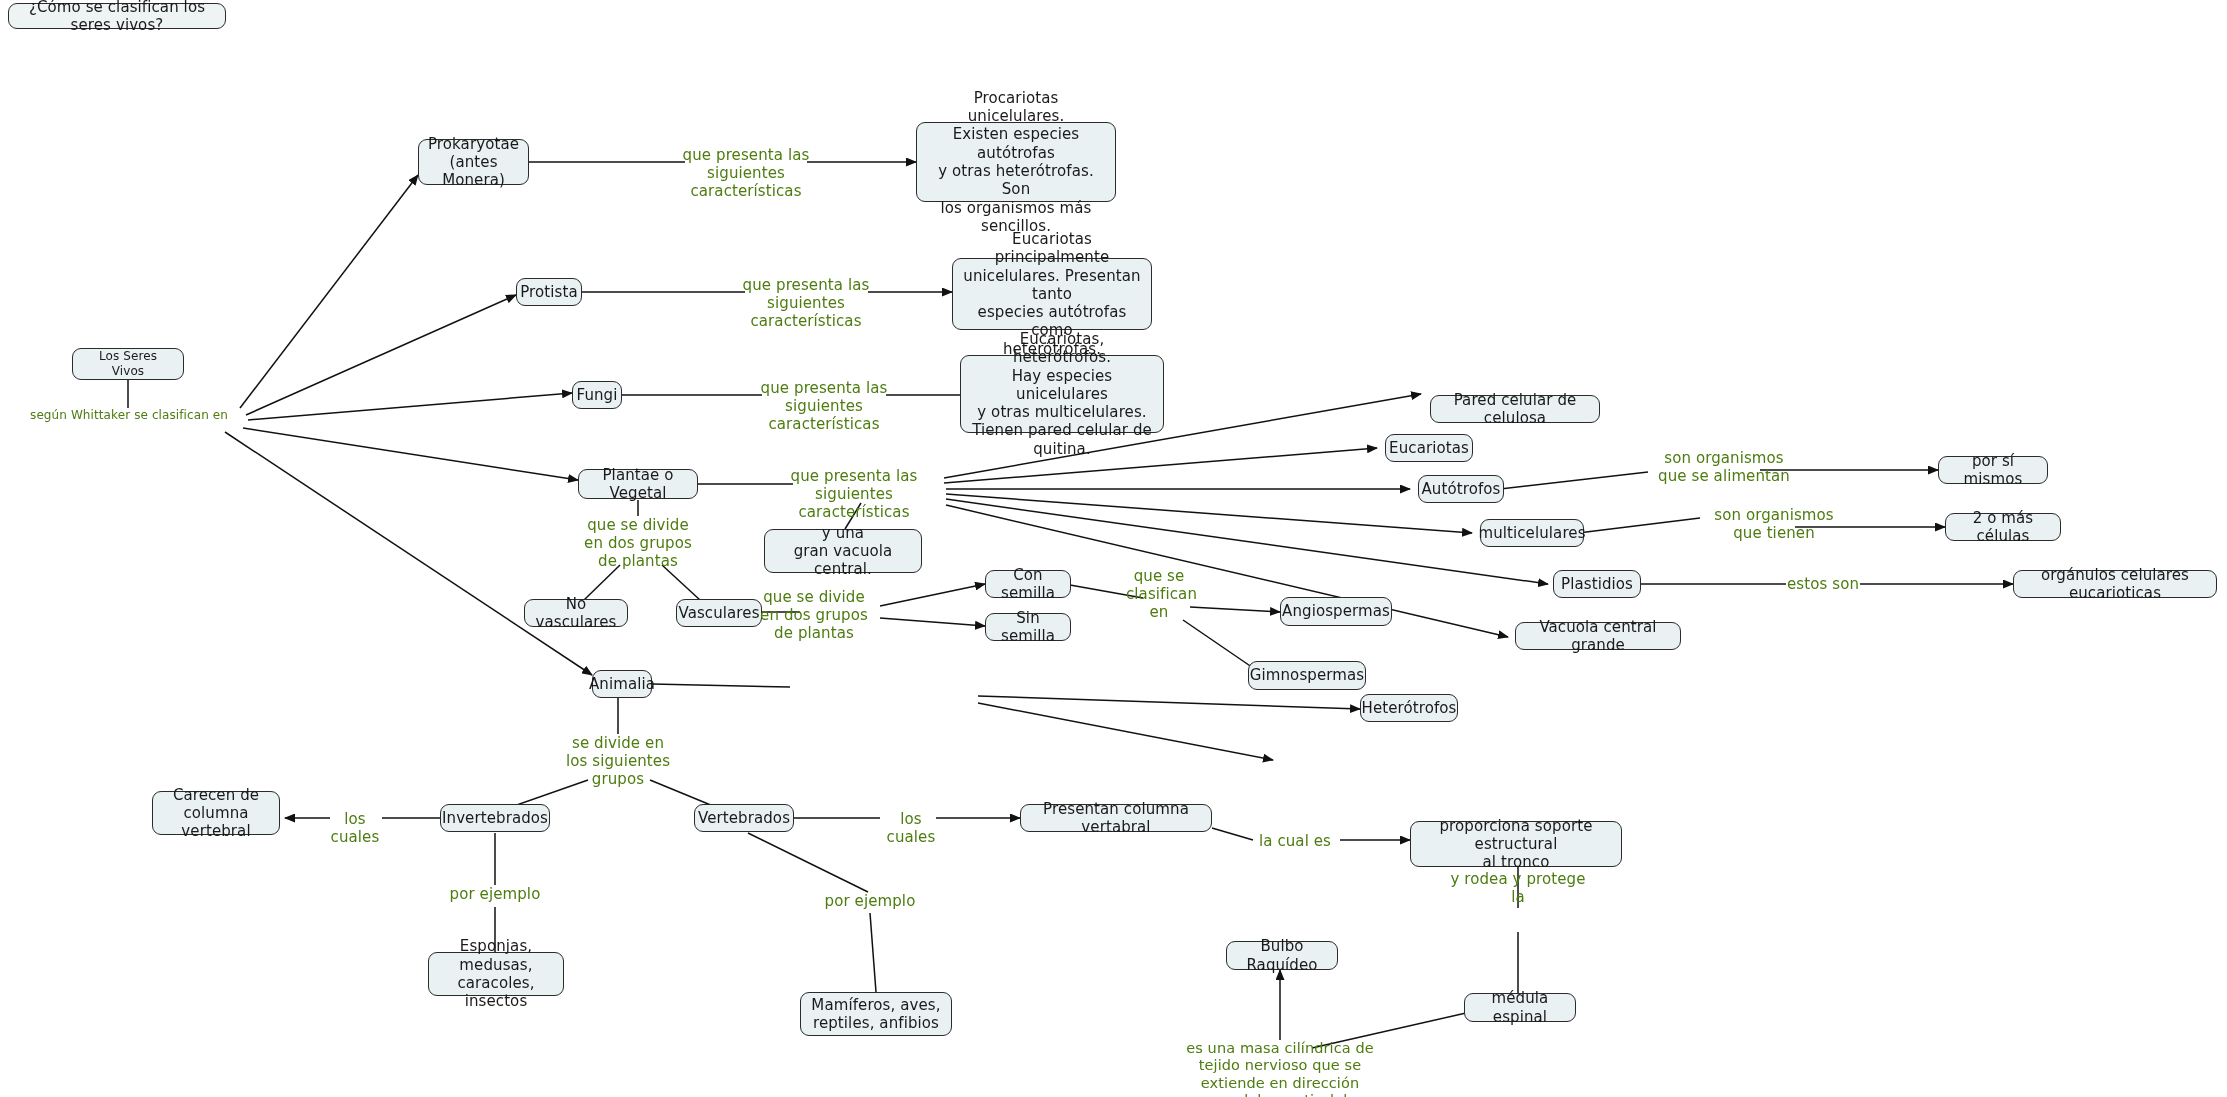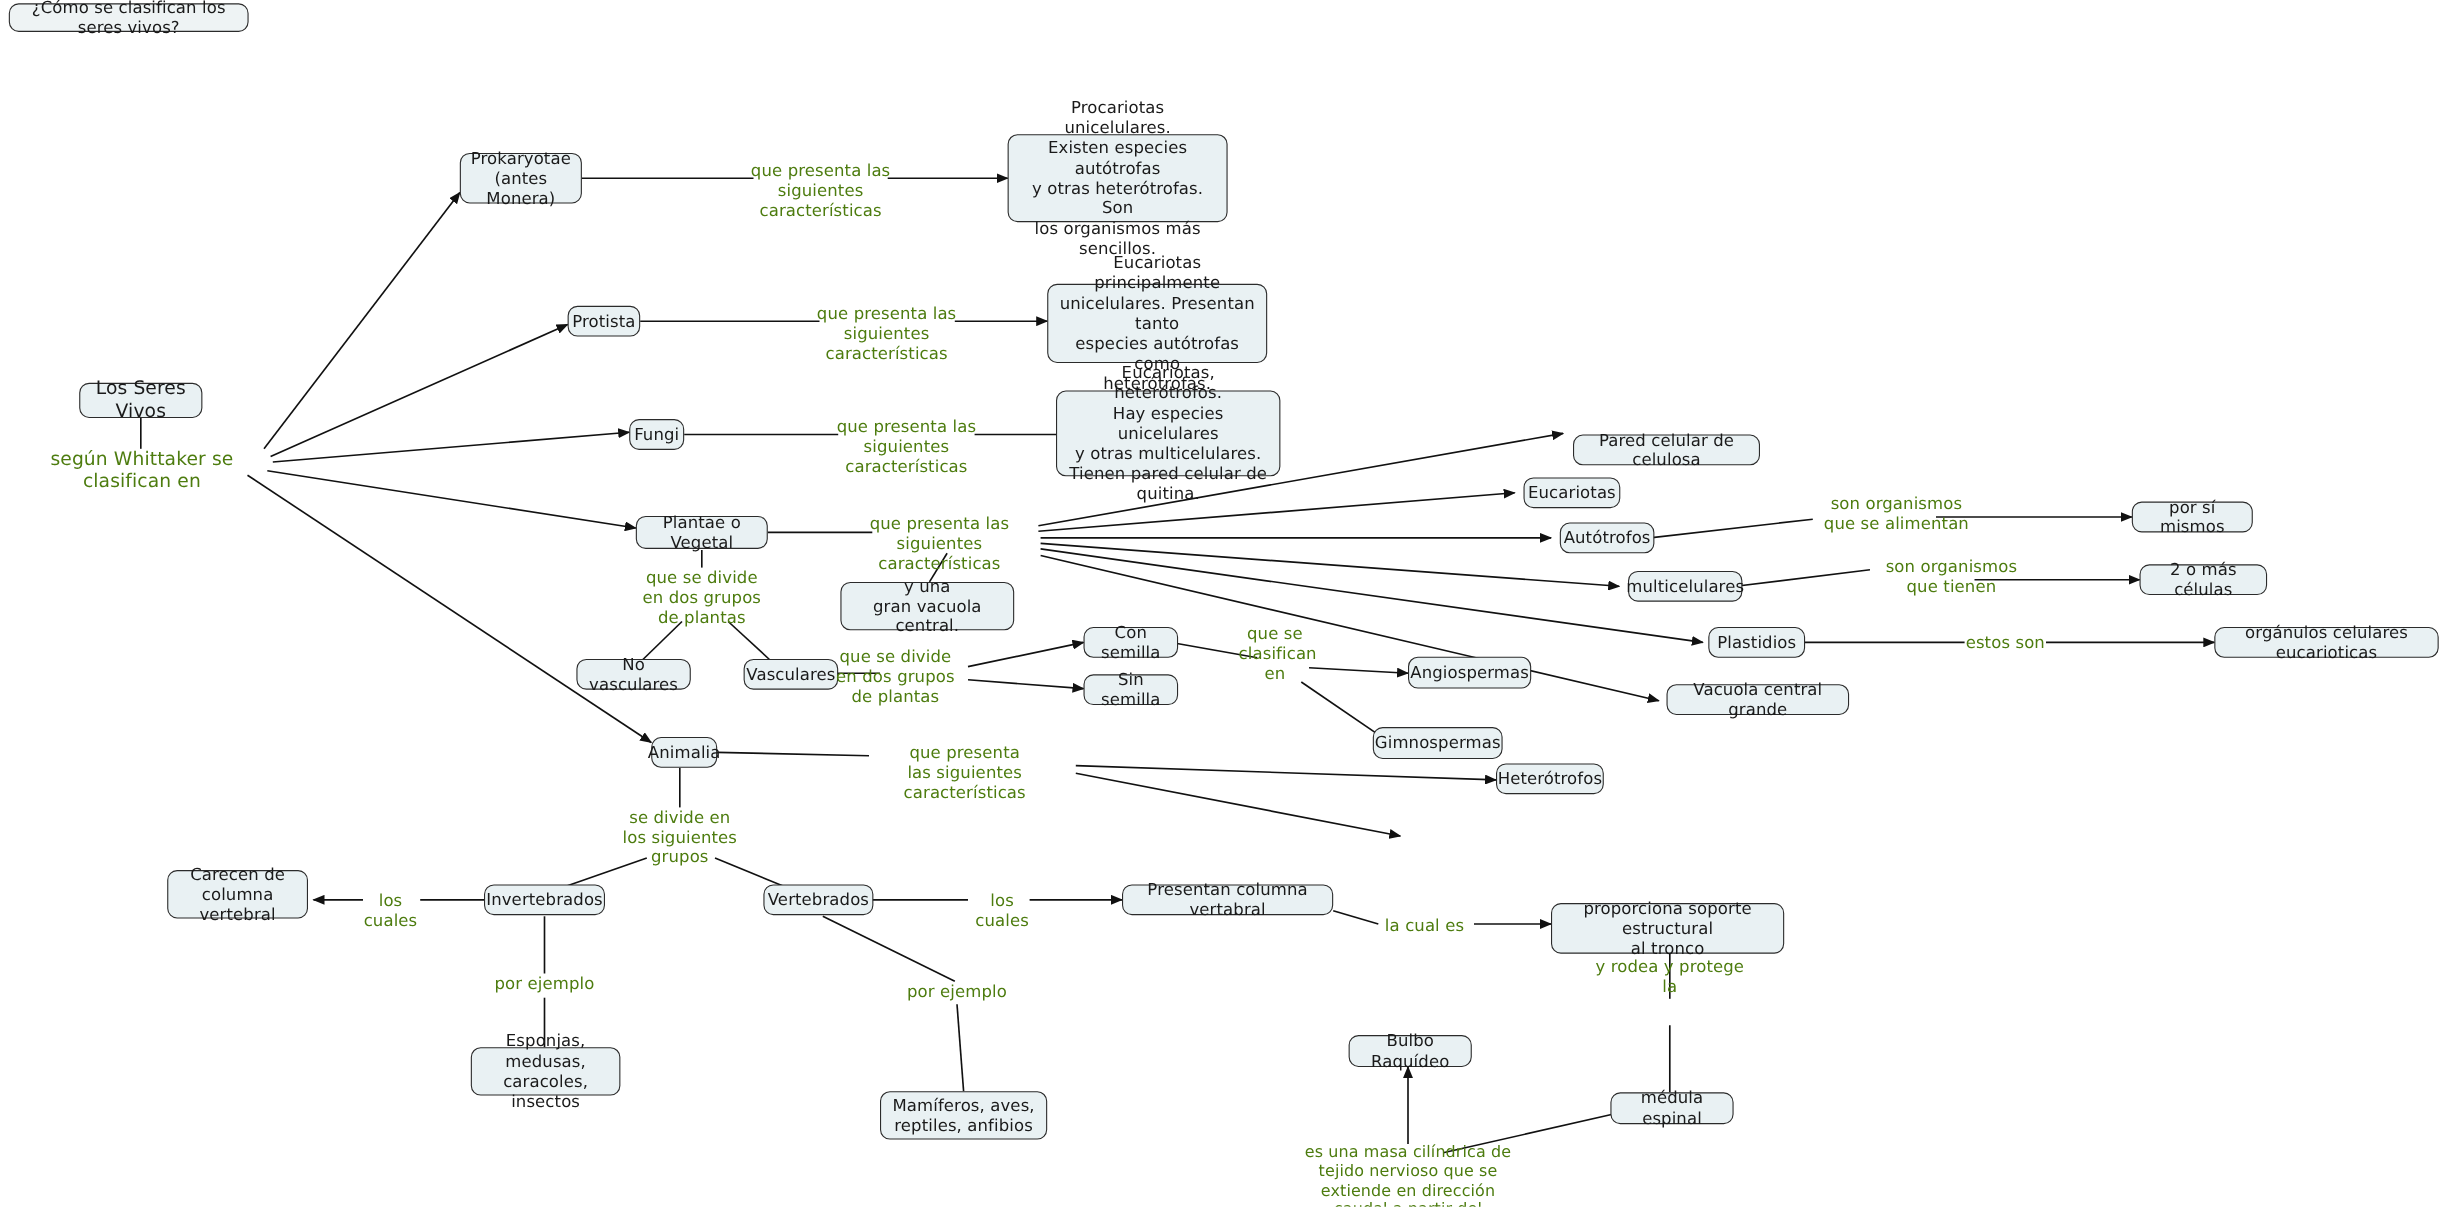--- a/index.html
+++ b/index.html
@@ -30,21 +30,21 @@
   .lbl{
     position:absolute;
     text-align:center;
     line-height:1.2;
     white-space:pre-line;
     color:#4d7c0f;
     letter-spacing:0.1px;
   }
   .f14{font-size:14.5px;}
   .f15{font-size:15px;}
-  .f16{font-size:17px;}
+  .f16{font-size:12px;}
 </style>
 </head>
 <body>
 
 <div id="stage">
 
   <svg id="wires" viewBox="0 0 2227 1097">
     <defs>
       <marker id="ah" markerWidth="11" markerHeight="9" refX="10" refY="4.5" orient="auto" markerUnits="userSpaceOnUse">
         <path d="M0,0 L11,4.5 L0,9 z" fill="#111"></path>
@@ -202,22 +202,20 @@
   <div class="node f15" style="left:1938px;top:456px;width:110px;height:28px;">por sí mismos</div>
 
   <div class="lbl f15" style="left:1694px;top:506px;width:160px;">son organismos
 que tienen</div>
   <div class="node f15" style="left:1945px;top:513px;width:116px;height:28px;">2 o más células</div>
 
   <div class="lbl f15" style="left:1784px;top:575px;width:78px;">estos son</div>
   <div class="node f15" style="left:2013px;top:570px;width:204px;height:28px;">orgánulos celulares eucarioticas</div>
 
   <div class="node f15" style="left:592px;top:670px;width:60px;height:28px;">Animalia</div>
-  <div class="lbl f15" style="left:772px;top:675px;width:210px;">que presenta
-las siguientes características</div>
 
   <div class="node f15" style="left:1360px;top:694px;width:98px;height:28px;">Heterótrofos</div>
 
   <div class="lbl f15" style="left:540px;top:734px;width:156px;">se divide en
 los siguientes grupos</div>
 
   <div class="node f15" style="left:440px;top:804px;width:110px;height:28px;">Invertebrados</div>
   <div class="node f15" style="left:694px;top:804px;width:100px;height:28px;">Vertebrados</div>
 
   <div class="lbl f15" style="left:322px;top:810px;width:66px;">los cuales</div>

